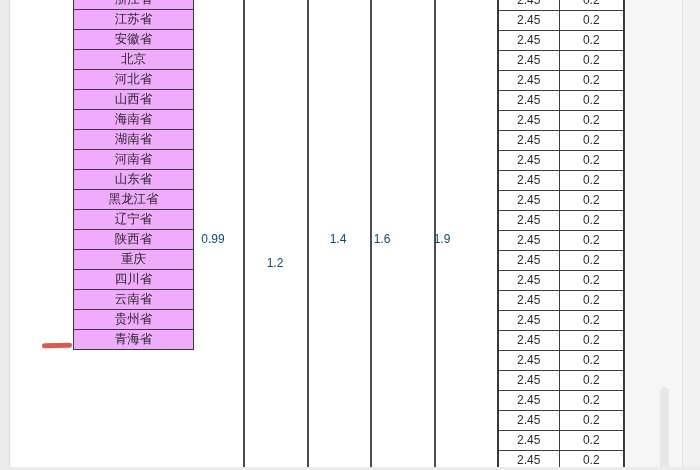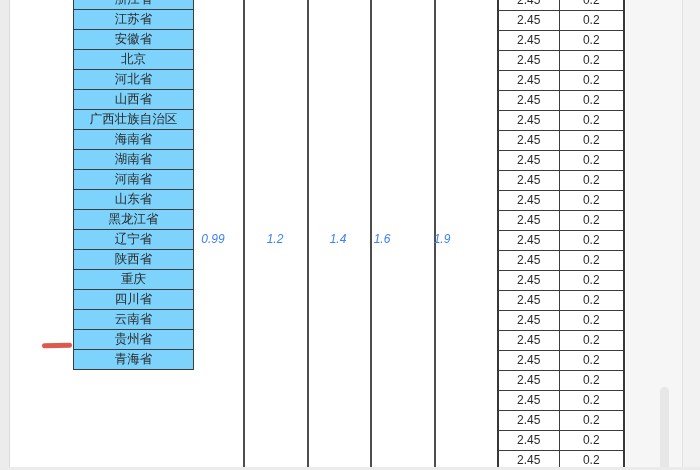--- a/index.html
+++ b/index.html
@@ -66,21 +66,21 @@
     white-space: nowrap;
     overflow: hidden;
   }
   #province-table {
     left: 73px; top: -11px;
     width: 110px;
   }
   #province-table td {
     width: 120px;
     border: 1.4px solid #3c3c3c;
-    background: #7dd3fc;
+    background: #f0abfc;
     font-size: 12.5px;
   }
   
   #value-table {
     left: 497px; top: -11px;
     width: 126px;
     border: 2px solid #383838;
   }
   #value-table td {
     border: 1.4px solid #3c3c3c;
@@ -98,27 +98,26 @@
   }
   .vl0 { left: 243px; }
   .vl1 { left: 307px; }
   .vl2 { left: 370px; }
   .vl3 { left: 434px; }
   .merged-value {
     position: absolute;
     top: 229px; height: 20px; line-height: 20px;
     transform: translateX(-50%);
     font-size: 12px;
-    color: #3b82f6;
+    color: #0c4a6e;
     z-index: 2;
     text-align: center;
-    font-style: italic;
   }
   .mc0 { left: 213px; }
-  .mc1 { left: 275px; }
+  .mc1 { left: 275px; margin-top: 24px; }
   .mc2 { left: 338px; }
   .mc3 { left: 382px; }
   .mc4 { left: 442px; }
   
   .red-mark {
     position: absolute; left: 42px; top: 343px;
     width: 30px; height: 4.5px;
     background: #d94b40;
     border-radius: 3px;
     transform: rotate(-1.5deg);
@@ -159,23 +158,20 @@
 
 
   <tr>
     <td>河北省</td>
   </tr>
 
   <tr>
     <td>山西省</td>
   </tr>
 
-  <tr>
-    <td>广西壮族自治区</td>
-  </tr>
 
   <tr>
     <td>海南省</td>
   </tr>
 
 
   <tr>
     <td>湖南省</td>
   </tr>
 

